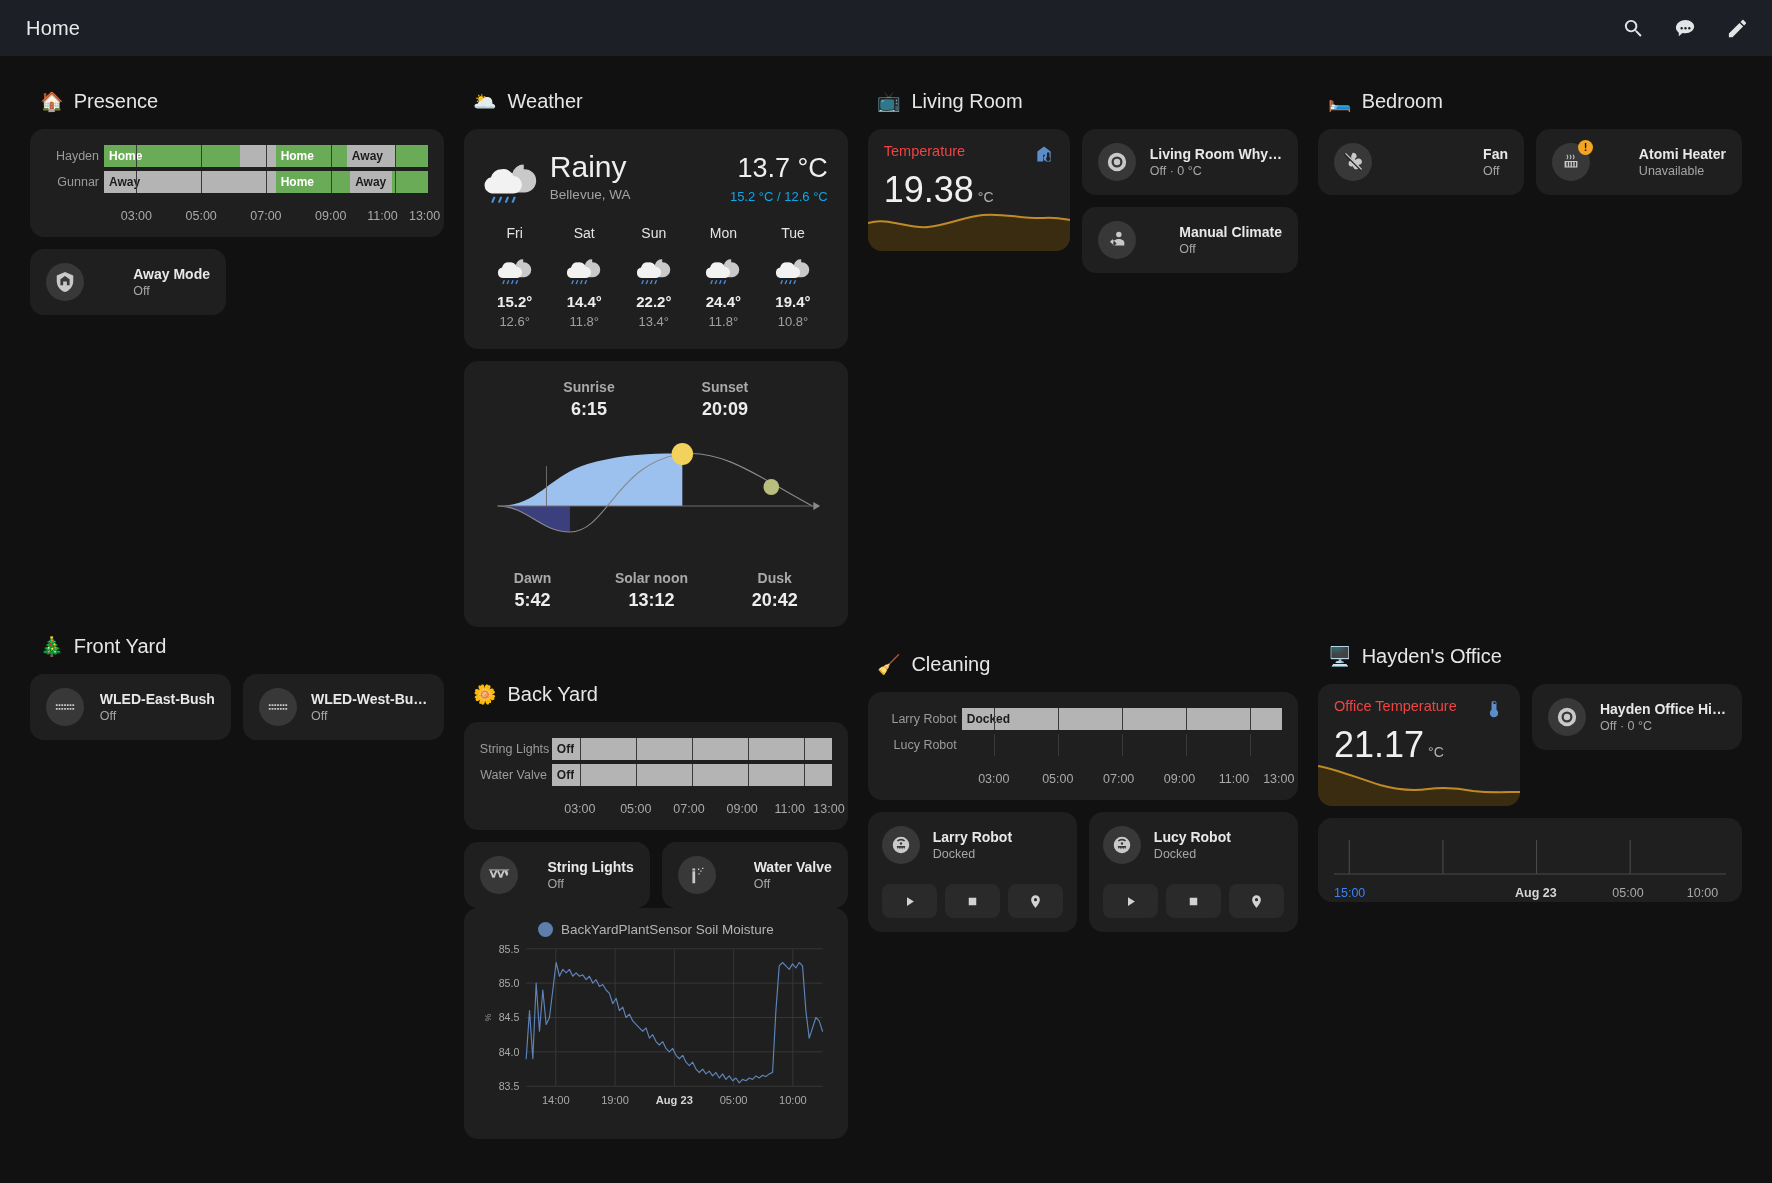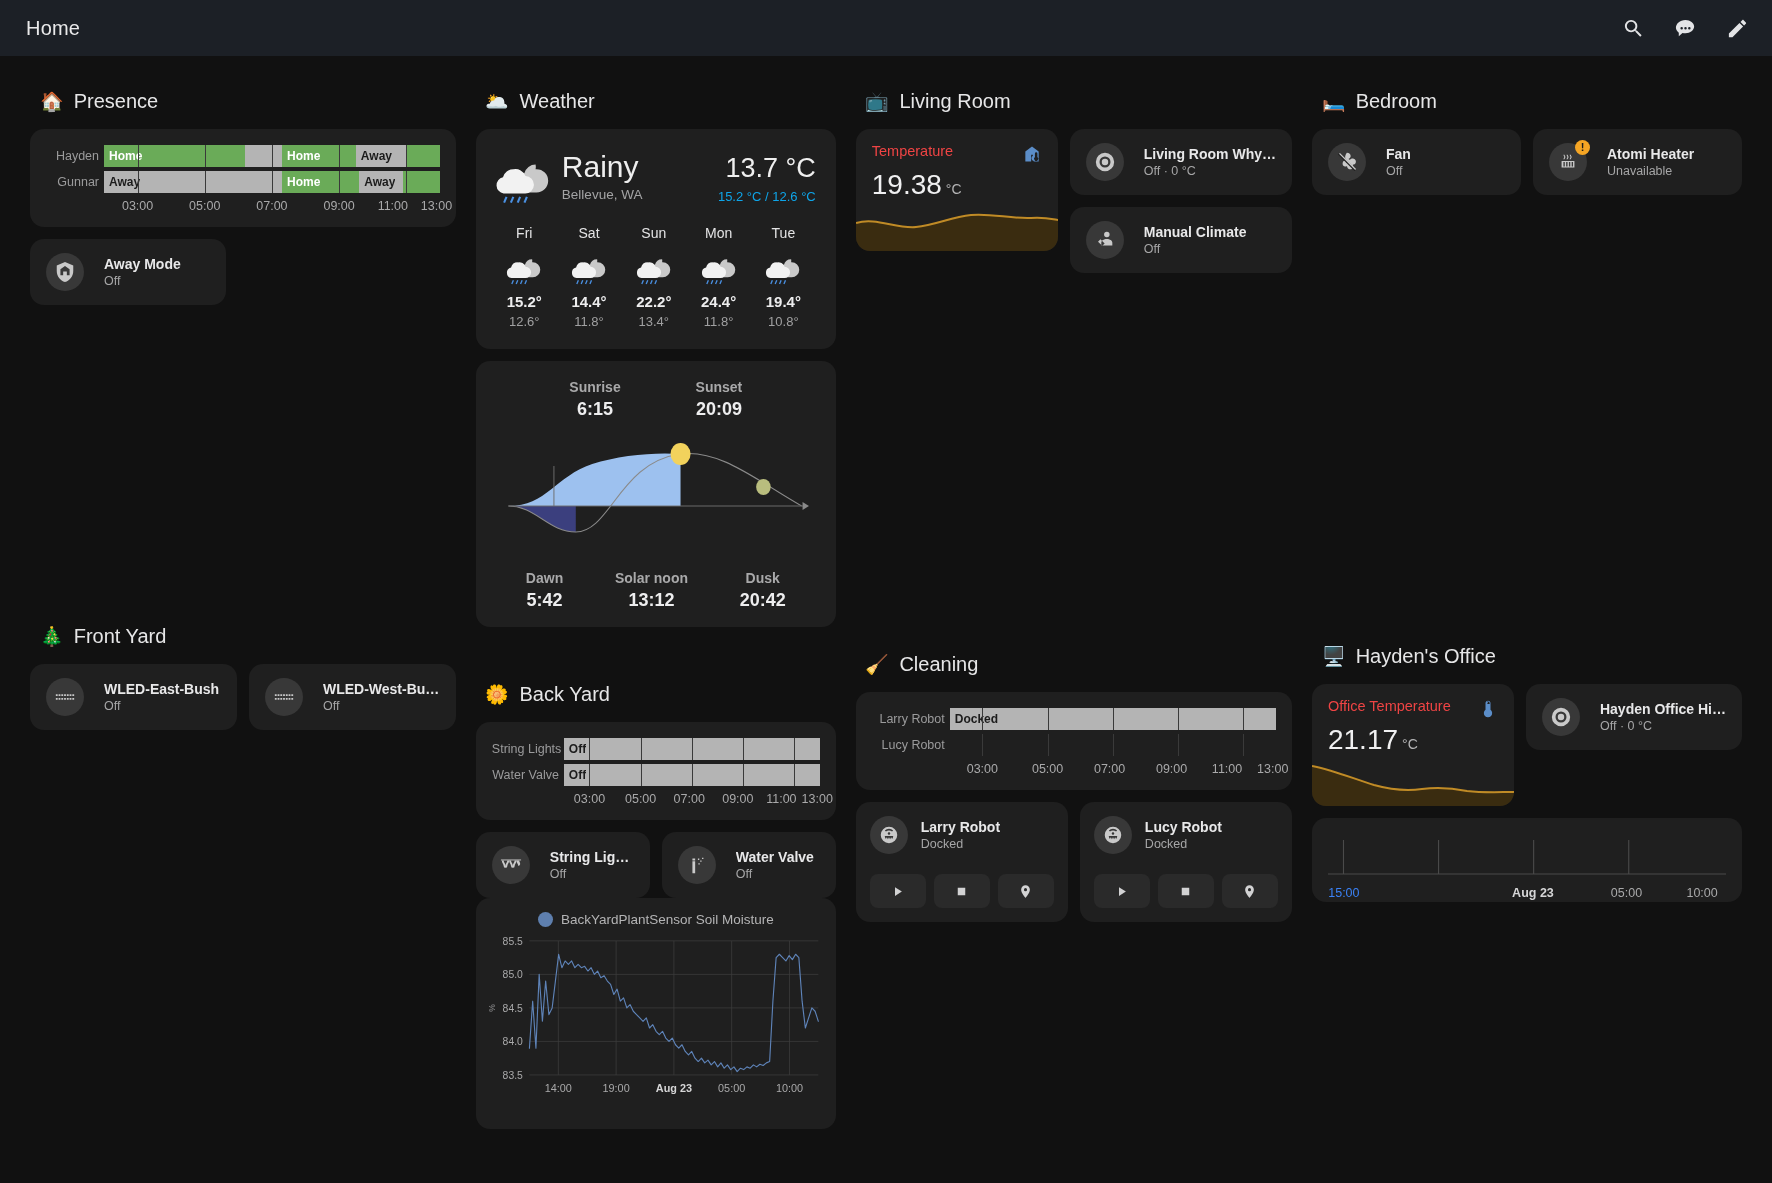--- a/index.html
+++ b/index.html
@@ -56,36 +56,37 @@
   .tl-seg { height: 22px; display:flex; align-items:center; position:relative; }
   .tl-seg span {
     font-size: 12px; font-weight: bold; color: #1a1a1a;
     padding-left: 5px; white-space: nowrap; overflow:hidden;
   }
   .tl-seg.green { background: #6aab58; }
   .tl-seg.green span { color: #ffffff; }
   .tl-seg.grey { background: #b4b4b4; }
   .tl-seg.grey span { color: #1c1c1c; }
   .tl-seg.empty { background: transparent; }
-  .tl-axis { display:flex; margin-top: 6px; position: relative; height: 18px; }
+  .tl-axis { display:flex; margin-top: 16px; position: relative; height: 18px; }
   .tl-axis .spacer { flex: 0 0 auto; }
   .tl-ticks { flex:1; position: relative; }
   .tl-ticks .tick {
     position:absolute; top:0; font-size: 12.5px; color:#a9a9aa; transform: translateX(-50%);
   }
   .tl-gridlines { position:absolute; inset:0; pointer-events:none; }
   .tl-gridlines i { position:absolute; top:0; bottom:0; width:1px; background:#3a3a3a; }
 
   
   .tilerow { display:flex; gap: 12px; }
   .tile {
     background:#1f1f1f; border-radius: 14px;
-    display:flex; align-items:center; gap: 20px;
+    display:flex; align-items:center; gap: 14px;
     padding: 14px 16px; min-height: 62px; flex: 1 1 0; min-width: 0;
     cursor: pointer;
+    justify-content: space-between;
   }
   .tile-ico {
     width: 38px; height:38px; border-radius: 50%;
     background: #383838; color:#c9c9c9;
     display:flex; align-items:center; justify-content:center; flex: 0 0 auto;
     position: relative;
   }
   .tile-ico svg { width: 22px; height:22px; fill: currentColor; }
   .tile-txt { min-width: 0; }
   .tile-name {
@@ -125,21 +126,21 @@
   .sun-lbl { font-size: 14px; color:#a9a9aa; }
   .sun-val { font-size: 18px; color:#ededee; margin-top: 4px; }
   .sun-graph { margin: 12px 0 14px 0; }
 
   
   .sensor-card { position:relative; height: 122px; padding: 14px 16px; overflow:hidden; cursor:pointer; }
   .s-head { display:flex; align-items:flex-start; }
   .s-name { font-size: 14.5px; color:#ef4444; }
   .s-ico { margin-left:auto; color:#5b8dc8; }
   .s-ico svg { width: 20px; height:22px; fill: currentColor; }
-  .s-val { margin-top: 6px; font-size: 28px; color:#f0f0f1; }
+  .s-val { margin-top: 6px; font-size: 36px; color:#f0f0f1; }
   .s-unit { font-size: 14px; color:#b5b5b6; margin-left: 4px; }
   .s-spark { position:absolute; left:0; right:0; bottom:0; height: 58px; }
 
   
   .chart-card { padding: 14px 10px 10px 10px; }
   .chart-legend { display:flex; align-items:center; justify-content:center; gap:8px; margin-bottom: 4px; }
   .legend-dot { width: 15px; height:15px; border-radius:50%; background:#5e7fae; }
   .legend-txt { font-size: 13.5px; color:#b4b4b5; }
 
   

